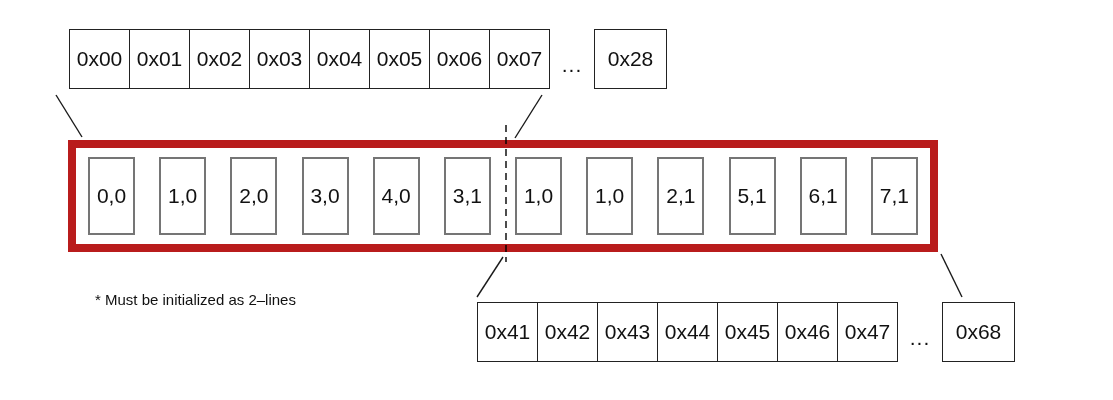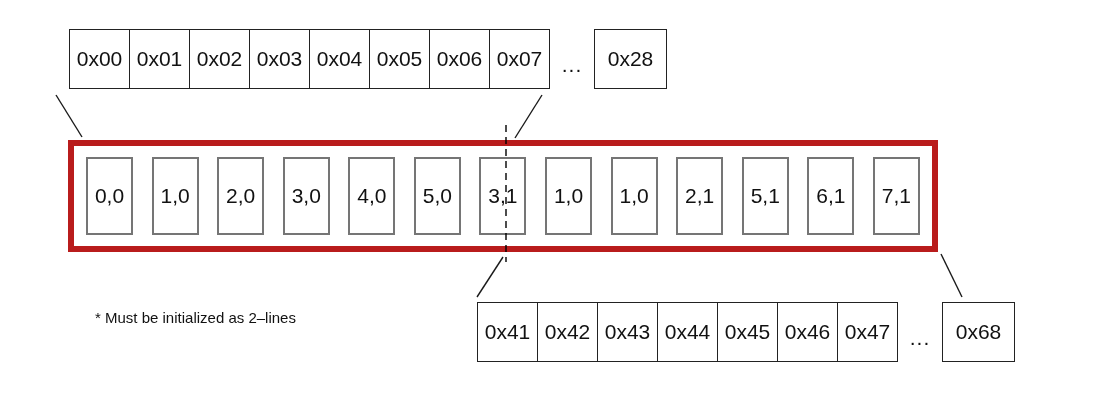--- a/index.html
+++ b/index.html
@@ -17,29 +17,29 @@
   }
   .joined .abox + .abox{margin-left:-1px;}
   .dots{
     width:44px;height:60px;box-sizing:border-box;display:flex;
     align-items:center;justify-content:center;font-size:21px;padding-top:12px;
     flex:0 0 auto;letter-spacing:1px;
   }
   .single{width:73px;}
   .buffer{
     position:absolute;left:68px;top:140px;width:870px;height:112px;
-    border:6px solid #b91c1c;box-sizing:border-box;background:#fff;z-index:1;
+    border:8px solid #b91c1c;box-sizing:border-box;background:#fff;z-index:1;
     display:flex;align-items:center;justify-content:space-between;padding:0 12px;
   }
   .bcell{
     width:47px;height:78px;border:2px solid #757575;box-sizing:border-box;
     display:flex;align-items:center;justify-content:center;font-size:21px;
     background:#fff;flex:0 0 auto;
   }
-  .footnote{position:absolute;left:95px;top:309px;font-size:15px;z-index:1;}
+  .footnote{position:absolute;left:95px;top:291px;font-size:15px;z-index:1;}
 </style>
 </head>
 <body>
 
 <div class="canvas">
 
   <svg class="overlay" width="1113" height="400" viewBox="0 0 1113 400">
     <line x1="56" y1="95" x2="82" y2="137" stroke="#1a1a1a" stroke-width="1.4"></line>
     <line x1="542" y1="95" x2="515" y2="138" stroke="#1a1a1a" stroke-width="1.4"></line>
     <line x1="503" y1="257" x2="477" y2="297" stroke="#1a1a1a" stroke-width="1.4"></line>
@@ -61,21 +61,20 @@
     <div class="dots">...</div>
     <div class="abox single">0x28</div>
   </div>
 
   <div class="buffer">
     <div class="bcell">0,0</div>
     <div class="bcell">1,0</div>
     <div class="bcell">2,0</div>
     <div class="bcell">3,0</div>
     <div class="bcell">4,0</div>
-    <div class="bcell">5,0</div>
     <div class="bcell">3,1</div>
     <div class="bcell">1,0</div>
     <div class="bcell">1,0</div>
     <div class="bcell">2,1</div>
     <div class="bcell">5,1</div>
     <div class="bcell">6,1</div>
     <div class="bcell">7,1</div>
   </div>
 
   <div class="addr-row" style="left:477px;top:302px;">

